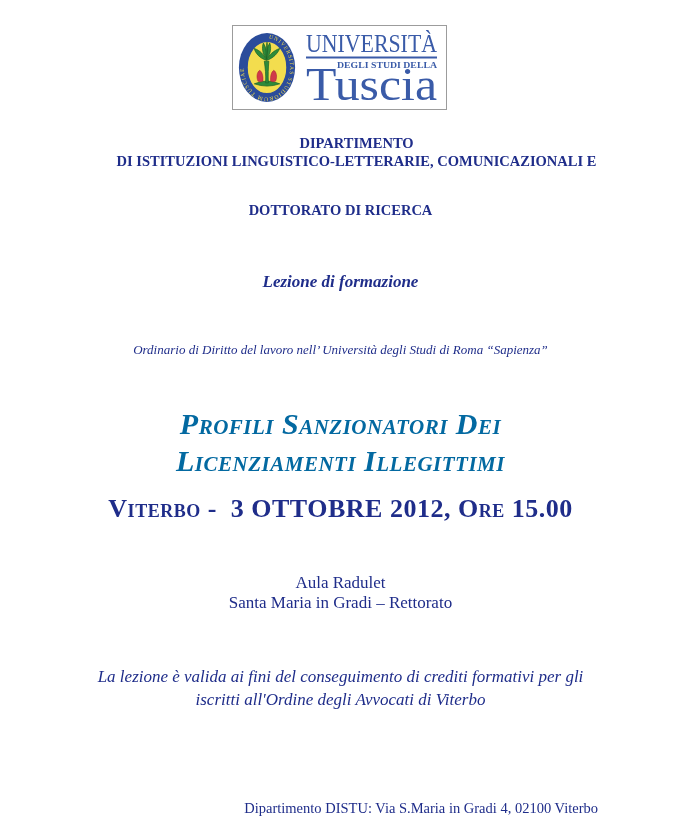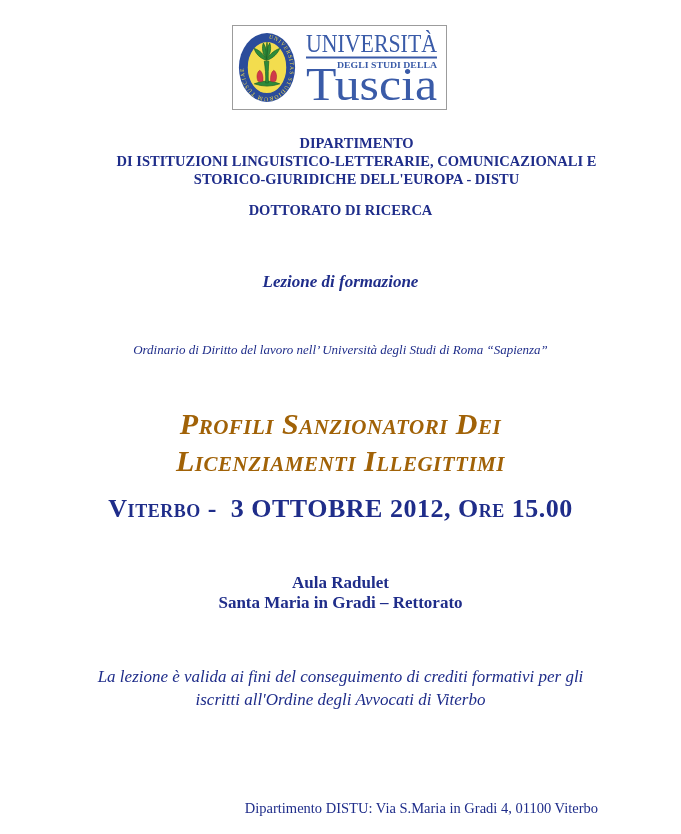--- a/index.html
+++ b/index.html
@@ -62,38 +62,38 @@
     font-variant: small-caps;
     letter-spacing: 0.5px;
   }
   .role {
     top: 342px;
     font-size: 13px;
     font-style: italic;
   }
   .title-red {
     top: 405px;
-    color: #a16207;
+    color: #0369a1;
     font-size: 30px; line-height: 37px;
     font-weight: bold; font-style: italic;
     font-variant: small-caps;
     letter-spacing: 0.5px;
   }
   .datetime {
     top: 494px;
     font-size: 26px;
     font-weight: bold;
     font-variant: small-caps;
     letter-spacing: 0.5px;
     white-space: pre;
   }
   .venue {
     top: 573px;
     font-size: 17px; line-height: 19.5px;
-    font-weight: bold;
+    font-weight: normal;
   }
   .note {
     top: 665px;
     font-size: 17px; line-height: 23px;
     font-style: italic;
   }
   .footer {
     position: absolute;
     top: 761px; right: 83px;
     text-align: right;
@@ -138,21 +138,20 @@
       <text x="3" y="22" font-size="25" fill="#3a5ba8" textLength="131" lengthAdjust="spacingAndGlyphs">UNIVERSITÀ</text>
       <line x1="3" y1="27.5" x2="134" y2="27.5" stroke="#3a5ba8" stroke-width="2"></line>
       <text x="34" y="38" font-size="9" font-weight="bold" fill="#3a5ba8" textLength="100" lengthAdjust="spacingAndGlyphs">DEGLI STUDI DELLA</text>
       <text x="3" y="70" font-size="47" fill="#3a5ba8" textLength="131" lengthAdjust="spacingAndGlyphs">Tuscia</text>
     </svg>
   </div>
 
   <div class="center dept navy">
     <div>DIPARTIMENTO</div>
     <div>DI ISTITUZIONI LINGUISTICO-LETTERARIE, COMUNICAZIONALI E</div>
-    <div>STORICO-GIURIDICHE DELL'EUROPA - DISTU</div>
   </div>
 
   <div class="center doct navy">
     <div>DOTTORATO DI RICERCA</div>
   </div>
 
   <div class="center kicker navy">Lezione di formazione</div>
 
   <div class="center role navy">Ordinario di Diritto del lavoro nell’ Università degli Studi di Roma “Sapienza”</div>
 
@@ -167,17 +166,17 @@
     <div>Aula Radulet</div>
     <div>Santa Maria in Gradi – Rettorato</div>
   </div>
 
   <div class="center note navy">
     <div>La lezione è valida ai fini del conseguimento di crediti formativi per gli</div>
     <div>iscritti all'Ordine degli Avvocati di Viterbo</div>
   </div>
 
   <div class="footer navy">
-    <div>Dipartimento DISTU: Via S.Maria in Gradi 4, 01100 Viterbo</div>
+    <div>Dipartimento DISTU: Via S.Maria in Gradi 4, 02100 Viterbo</div>
     
   </div>
 
 </div>
 
 </body></html>

